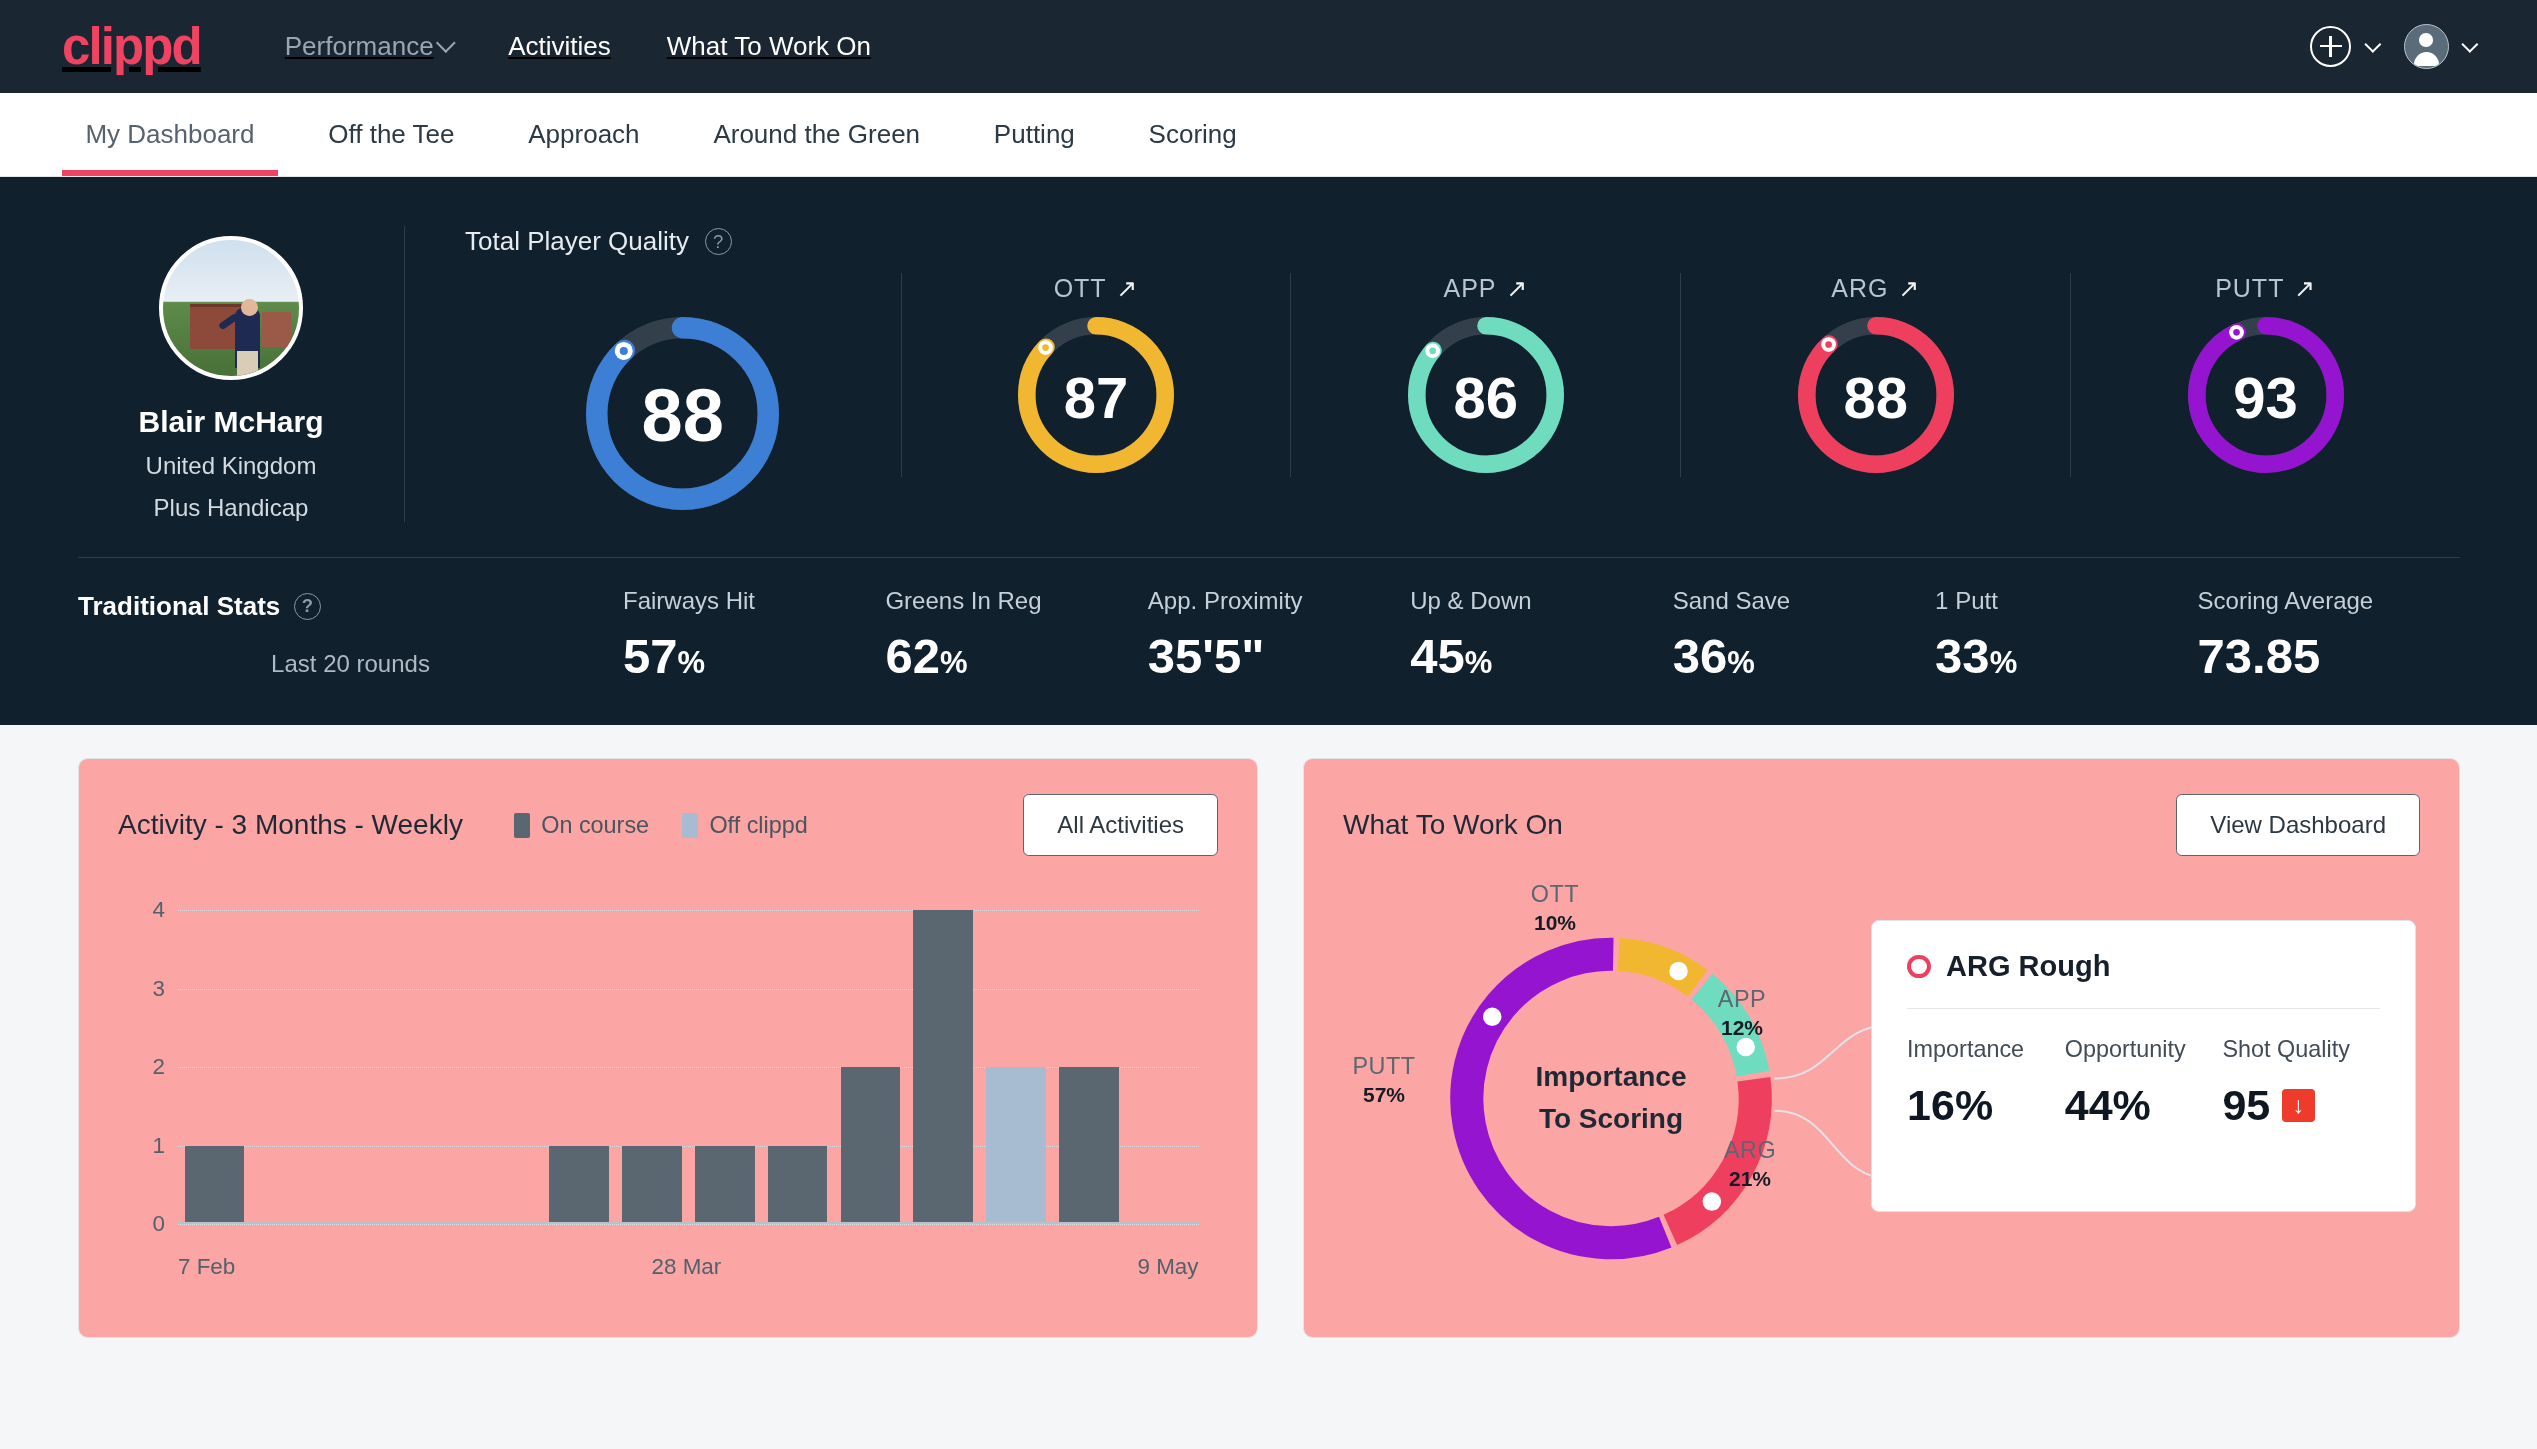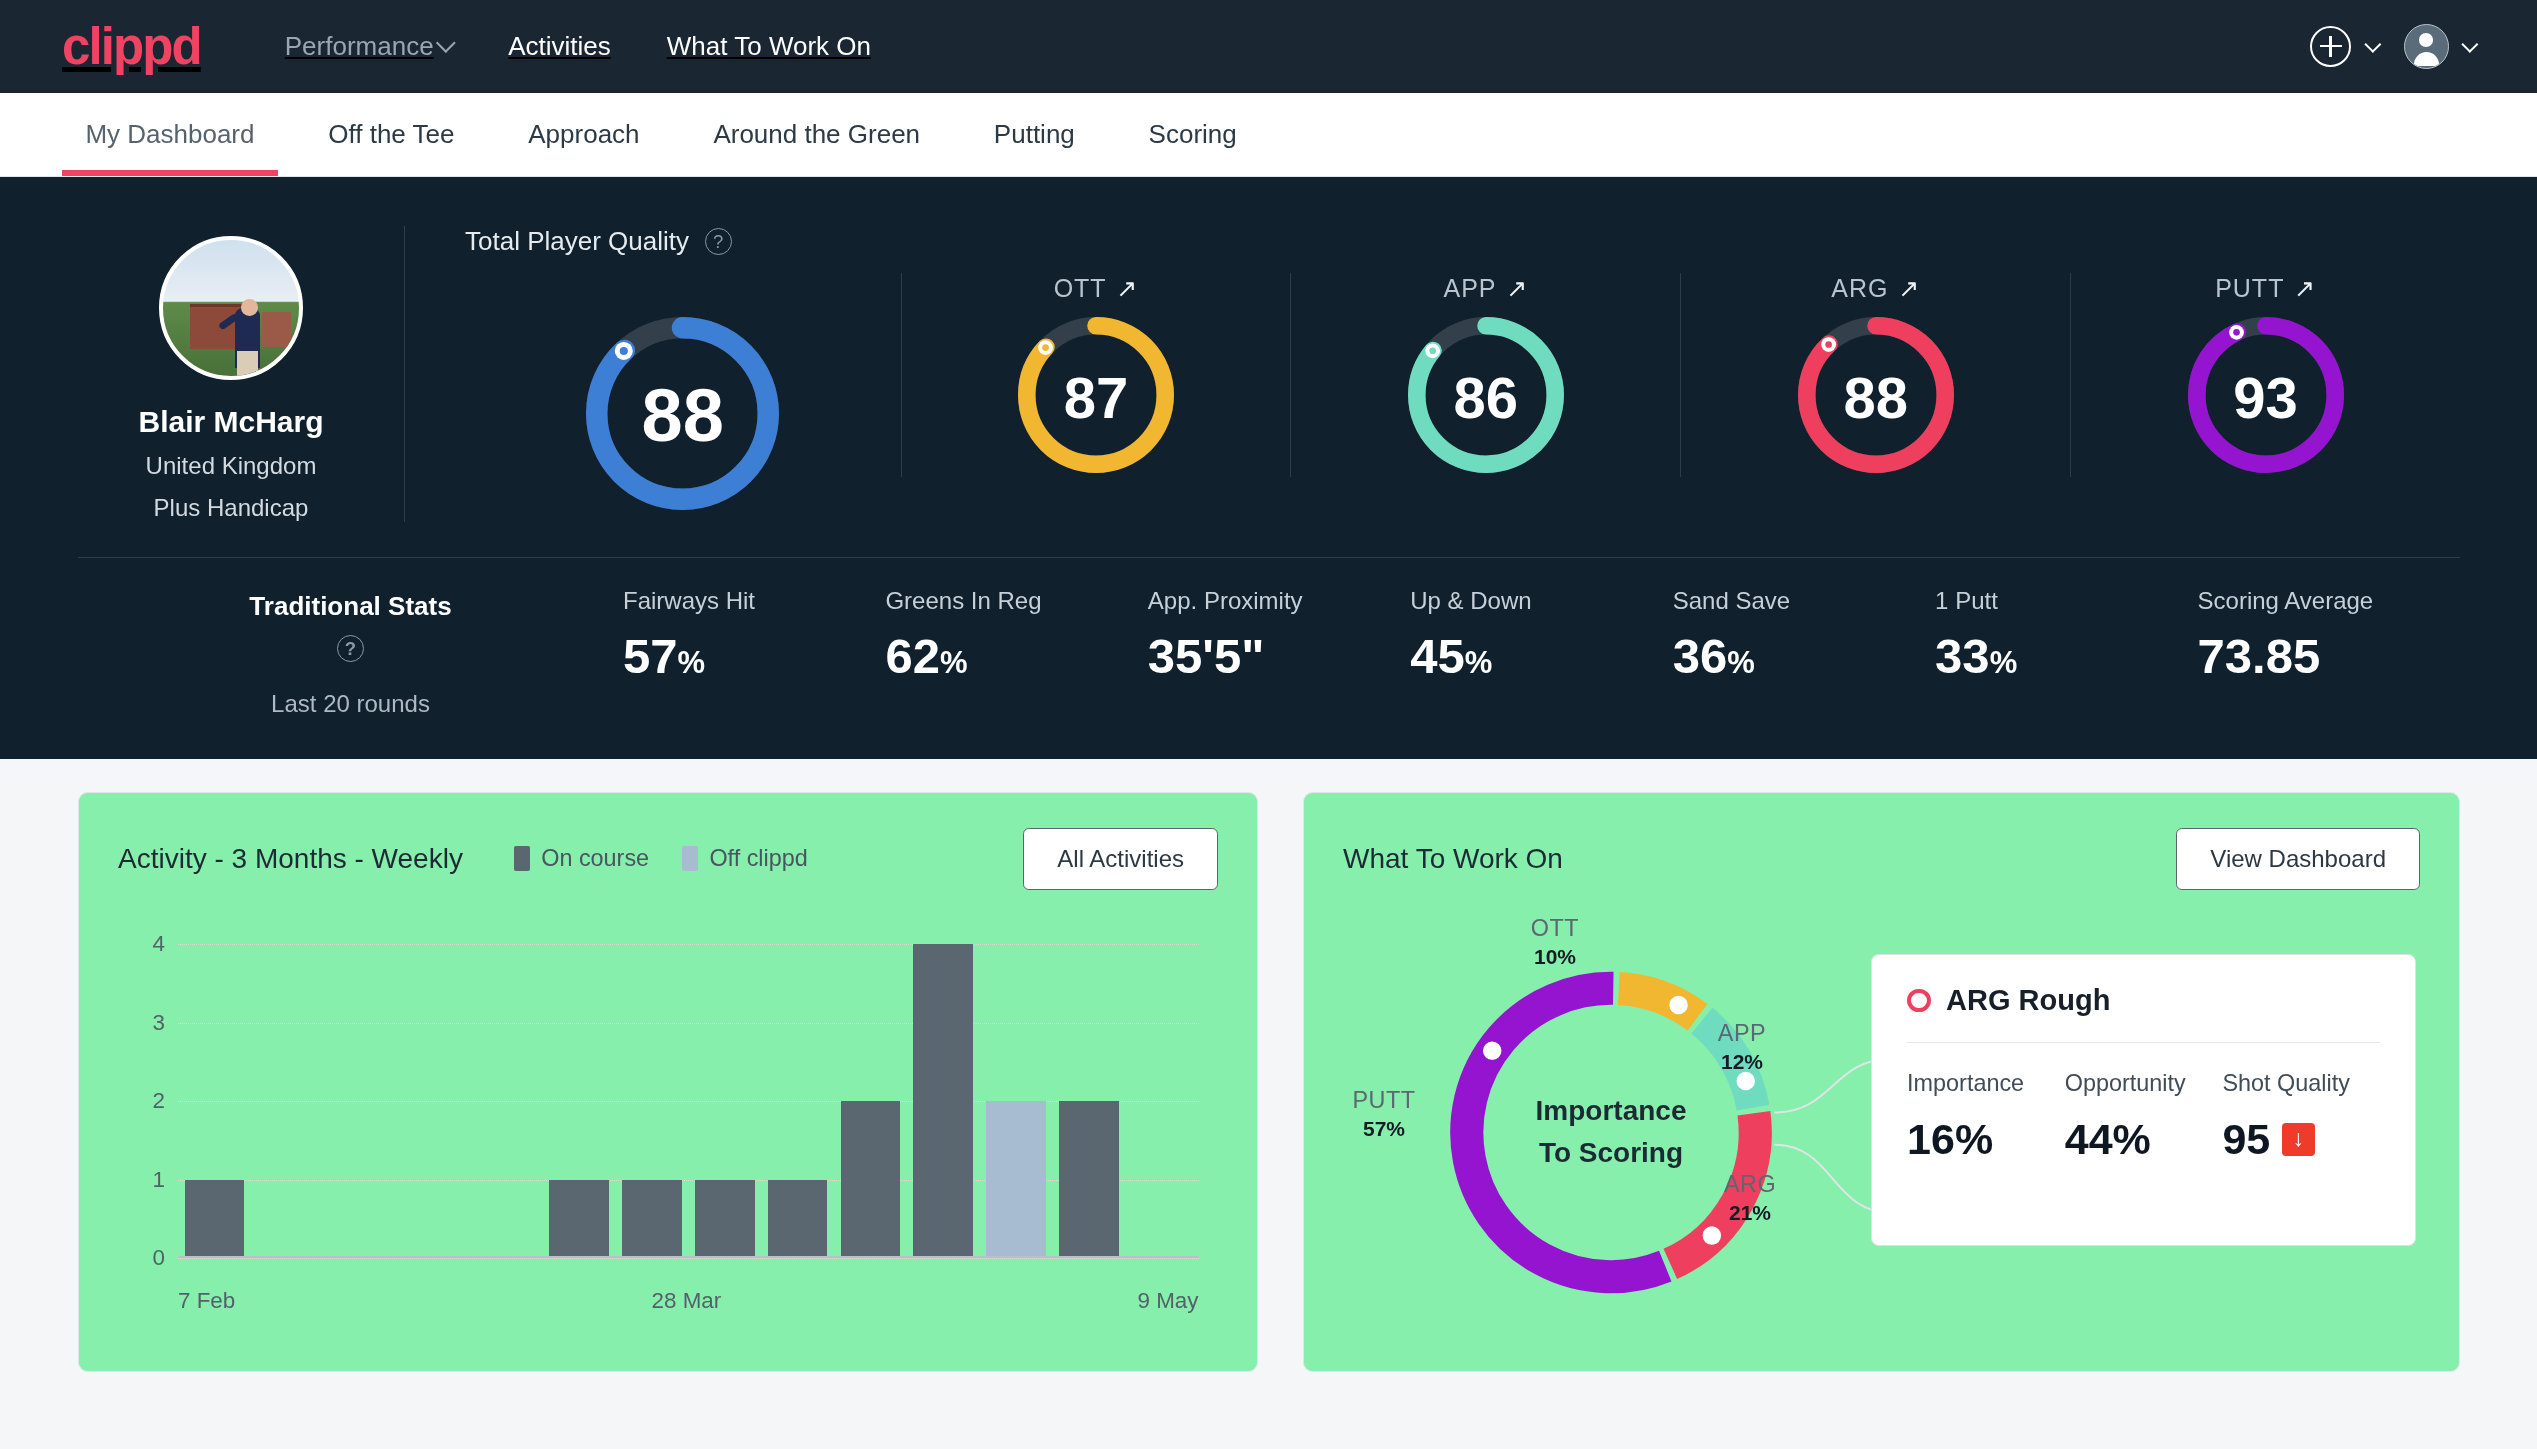--- a/index.html
+++ b/index.html
@@ -150,32 +150,32 @@
   }
   .ringval.big { font-size: 74px; }
   .ringval.small { font-size: 58px; }
 
   .divider-h { height: 1px; background: #2d3d49; margin: 35px 78px 0 78px; }
 
   .tstats { display: flex; align-items: flex-start; padding: 29px 78px 0 78px; }
   .tstats-label { width: 545px; padding-top: 3.9px; }
   .tstats-title {
     color: #fff; font-size: 26px; font-weight: 700;
-    display: flex; align-items: center; gap: 13.6px; flex-direction: column;
+    display: flex; align-items: center; gap: 13.6px;
   }
   .tstats-sub { color: #aeb9c4; font-size: 24px; margin-top: 28px; text-align: center; }
   .tstat { flex: 1; }
   .tstat-name { color: #c6d0d9; font-size: 24px; margin-bottom: 13.6px; }
   .tstat-val { color: #fff; font-size: 49px; font-weight: 700; }
   .tstat-val .unit { font-size: 31px; font-weight: 700; }
 
   
   .panels { display: flex; gap: 45px; padding: 33px 78px 0 78px; }
   .card {
-    background: #86efac; border: 1px solid #e2e6ea; border-radius: 9.7px;
+    background: #fca5a5; border: 1px solid #e2e6ea; border-radius: 9.7px;
     padding: 35px 39px 29px 39px;
   }
   .card.activity { width: 1180px; height: 580px; }
   .card.work { flex: 1; height: 580px; }
   .card-head { display: flex; align-items: center; }
   .card-title { font-size: 28px; color: #1d2a35; font-weight: 400; }
   .legend { display: flex; align-items: center; gap: 33px; margin-left: 51px; }
   .legend-item {
     display: flex; align-items: center; gap: 11.7px;
     font-size: 23.4px; color: #49555f;

